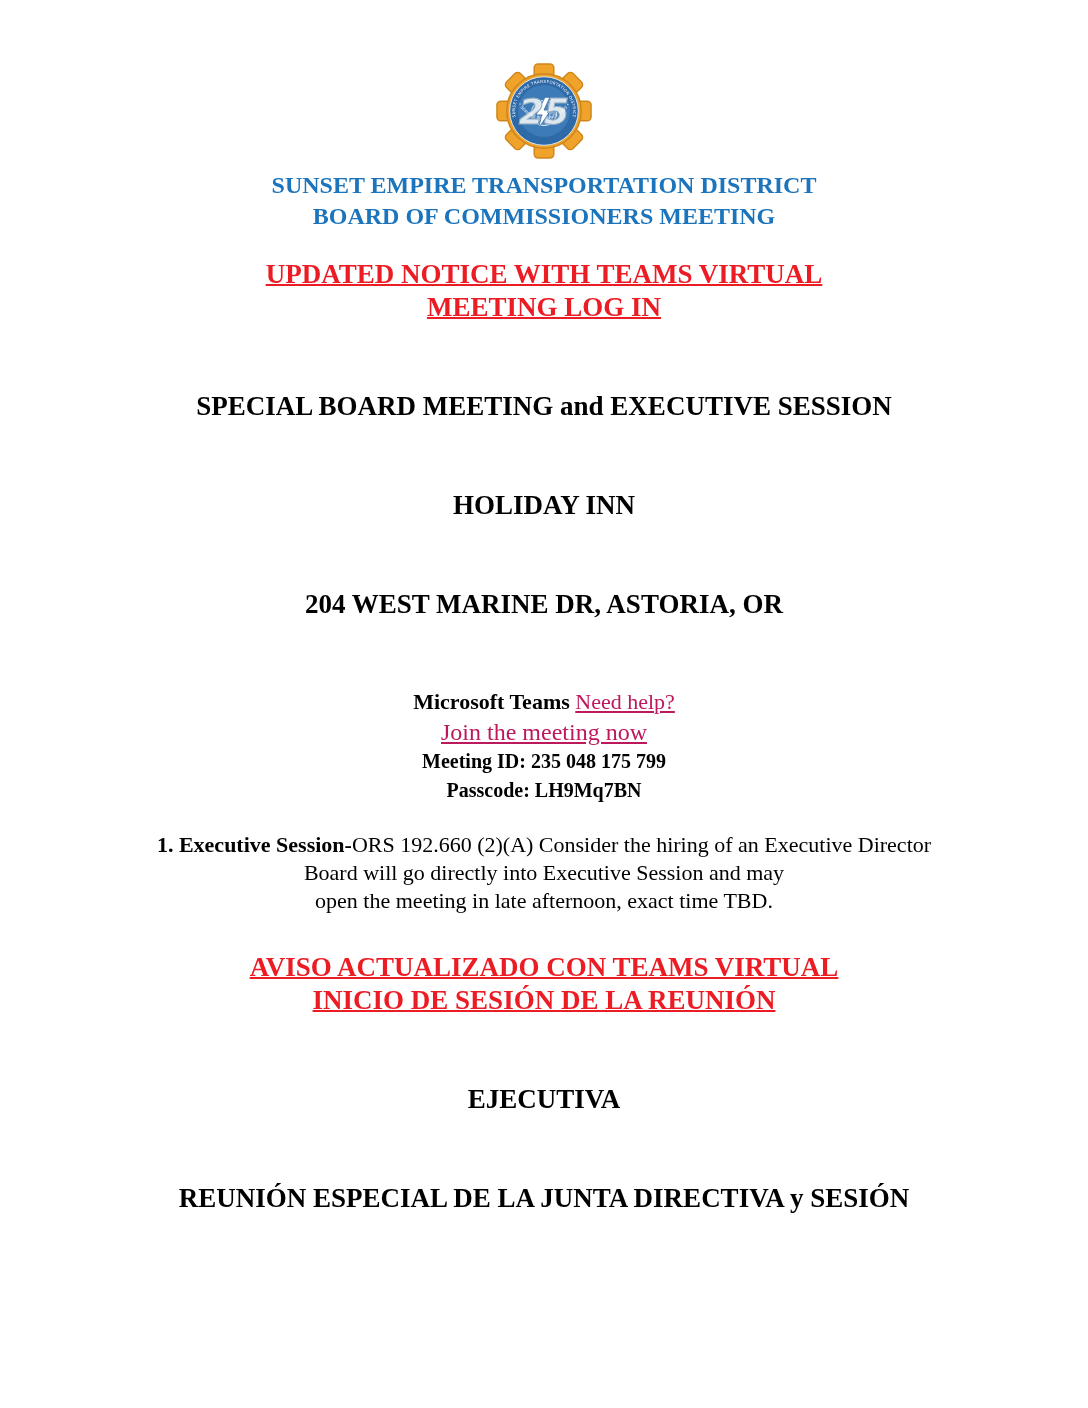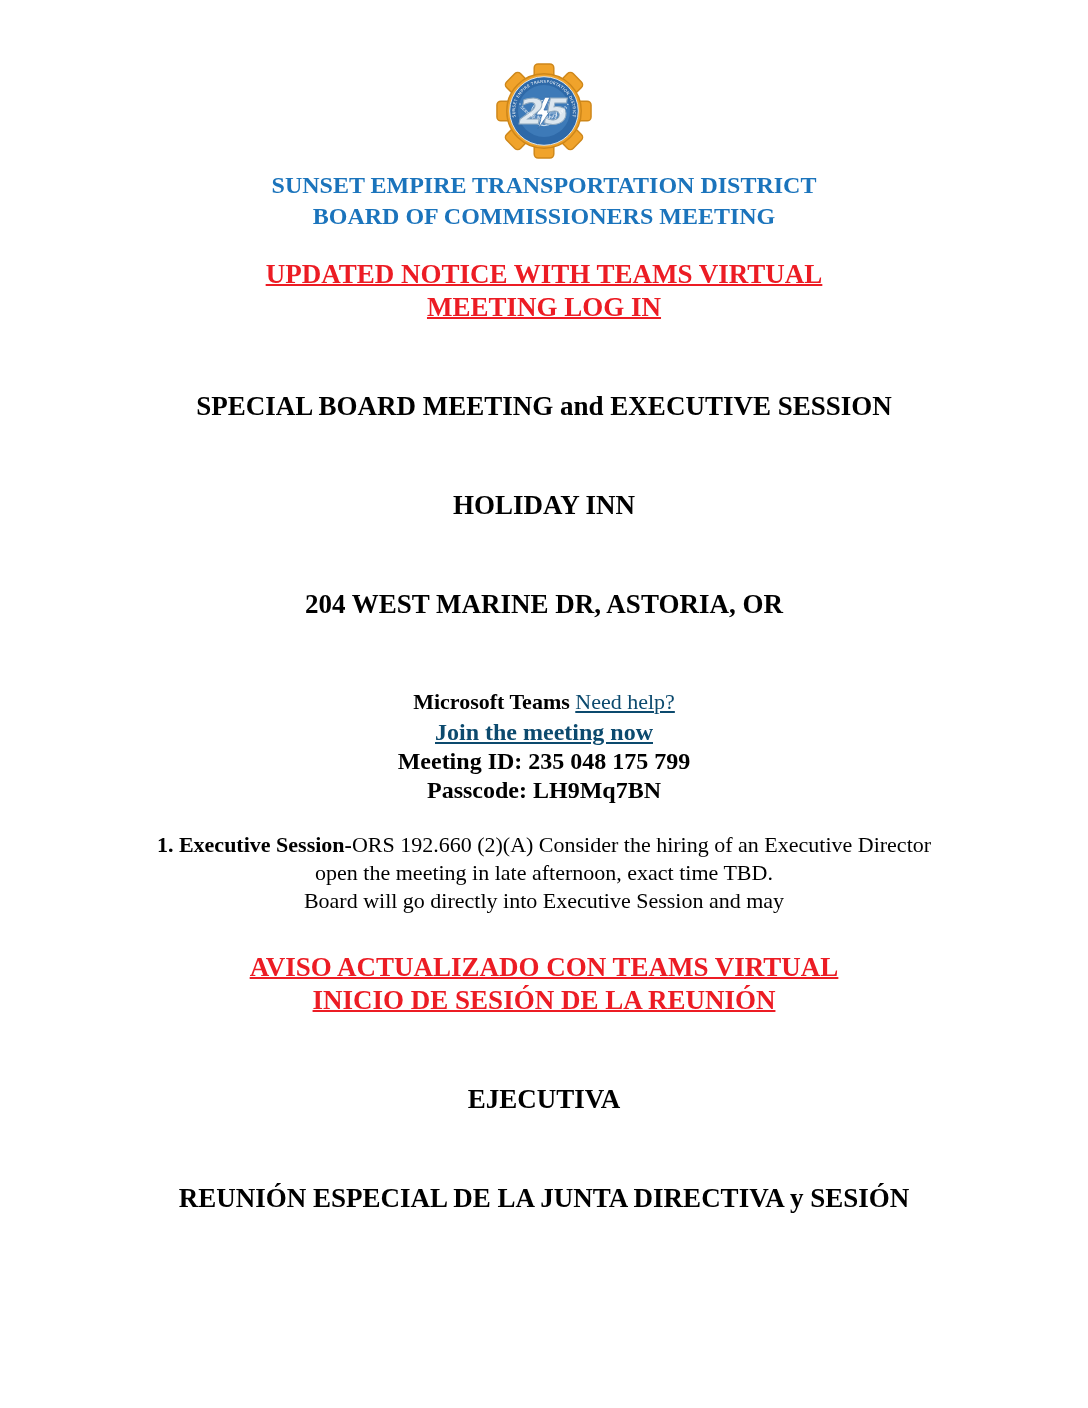--- a/index.html
+++ b/index.html
@@ -31,23 +31,23 @@
   }
   .red-heading .u, .u-link { text-decoration: underline; text-decoration-thickness: 2px; }
   .red-heading-es { margin-top: 36px; }
   .main-bold {
     font-size: 27px;
     font-weight: bold;
     line-height: 33px;
     white-space: pre-wrap;
   }
   .teams-line { font-size: 22px; font-weight: bold; line-height: 30px; }
-  .join-line { font-size: 24px; font-weight: bold; line-height: 30px; text-align: center; }
-  .id-line { font-size: 24px; font-weight: bold; line-height: 29px; }
-  a.link { color: #0c4a6e; text-decoration: underline; cursor: pointer; }
+  .join-line { font-size: 24px; font-weight: normal; line-height: 30px; text-align: center; }
+  .id-line { font-size: 20px; font-weight: bold; line-height: 29px; }
+  a.link { color: #be185d; text-decoration: underline; cursor: pointer; }
   a.link.plain { font-weight: normal; }
   .agenda-block { margin-top: 26px; }
   .agenda-title { font-size: 23px; font-weight: bold; line-height: 29px; }
   .agenda-line { font-size: 22px; line-height: 28px; }
   .agenda-line .b { font-weight: bold; text-align: center; }
 </style>
 </head>
 <body>
 
 <div class="page">
@@ -115,22 +115,22 @@
   <div class="join-line">
     <a class="link u-link" href="#">Join the meeting now</a>
   </div>
   <div class="id-line">Meeting ID: 235 048 175 799</div>
   <div class="id-line">Passcode: LH9Mq7BN</div>
 
   <div class="agenda-block">
     <div class="agenda-line">
       <span class="b">1. Executive Session-</span><span>ORS 192.660 (2)(A) Consider the hiring of an Executive Director</span>
     </div>
+    <div class="agenda-line">Board will go directly into Executive Session and may</div>
     <div class="agenda-line">open the meeting in late afternoon, exact time TBD.</div>
-    <div class="agenda-line">Board will go directly into Executive Session and may</div>
   </div>
 
   <div class="red-heading red-heading-es">
     <div><span class="u">AVISO ACTUALIZADO CON TEAMS VIRTUAL</span></div>
     <div><span class="u">INICIO DE SESIÓN DE LA REUNIÓN</span></div>
   </div>
 
   <div class="main-bold">
     <div>EJECUTIVA</div>
     <div>REUNIÓN ESPECIAL DE LA JUNTA DIRECTIVA y SESIÓN</div>

